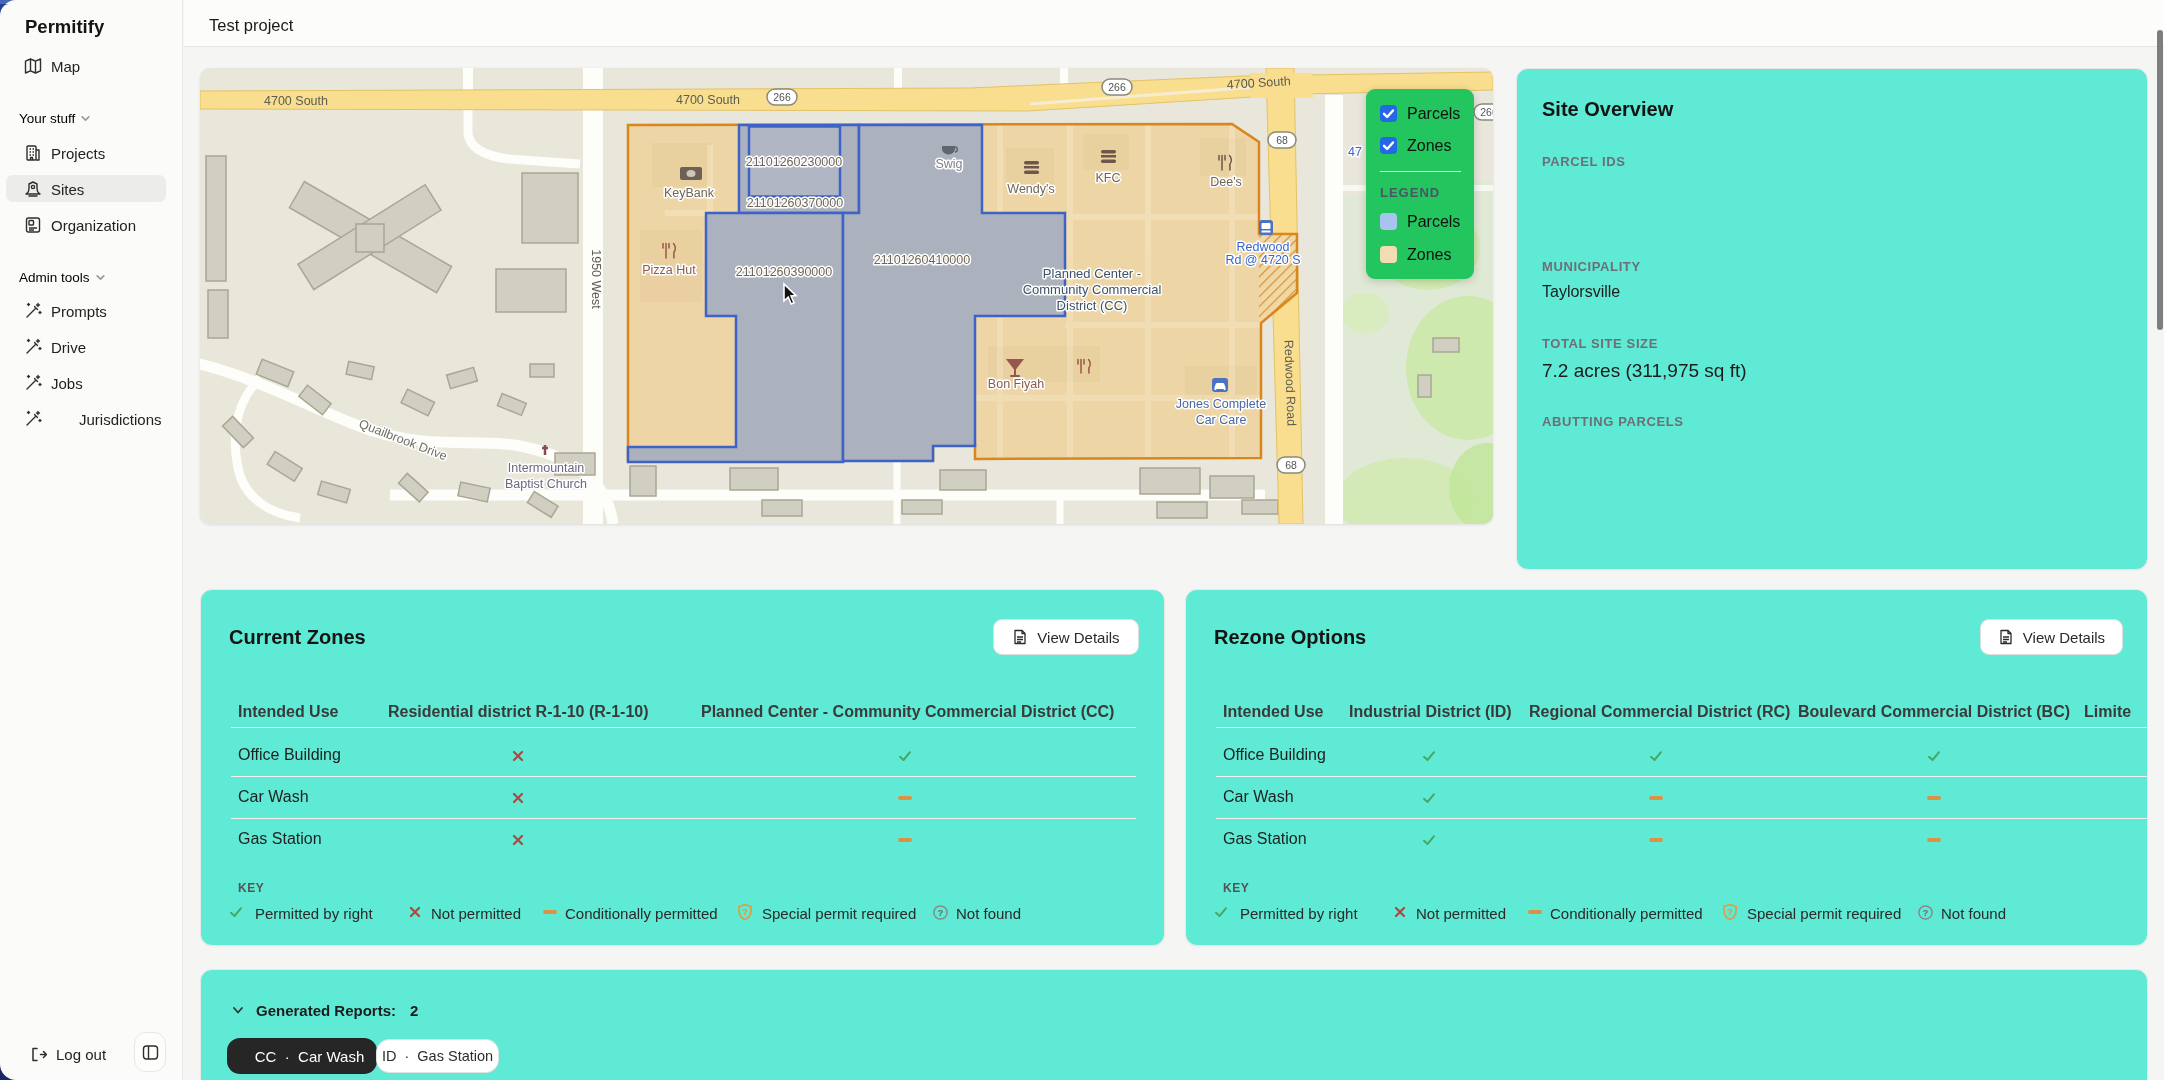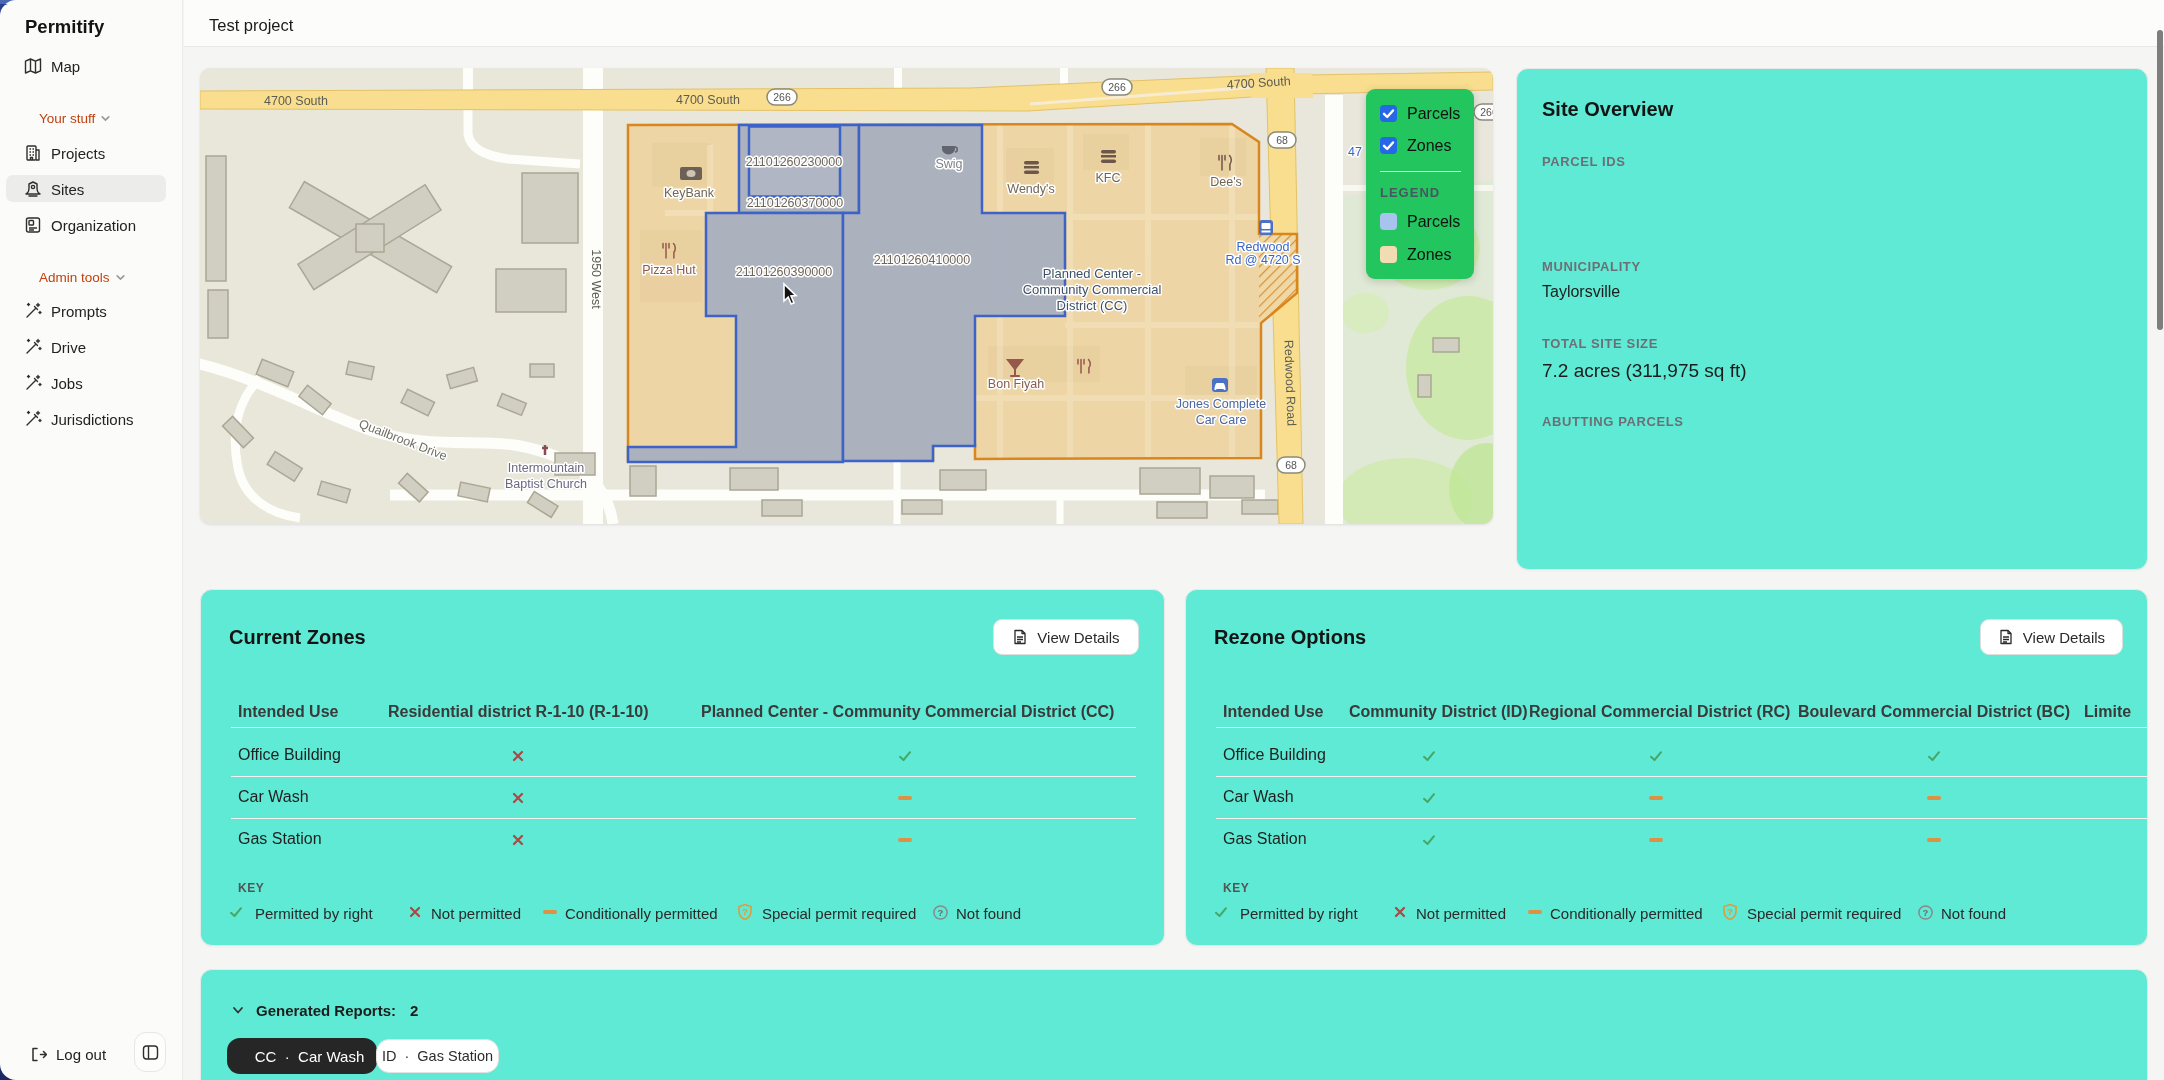--- a/index.html
+++ b/index.html
@@ -2,21 +2,21 @@
 <html><head>
 <meta charset="utf-8">
 <style>
 * { margin:0; padding:0; box-sizing:border-box; }
 html,body { width:2164px; height:1080px; overflow:hidden; }
 body { font-family:"Liberation Sans", sans-serif; background:#f5f5f3; position:relative; color:#1c1c1c; }
 #sidebar { position:absolute; left:0; top:0; width:183px; height:1080px; background:#fbfbfa; border-right:1px solid #ebebe9; }
 .brand { position:absolute; left:25px; top:16px; font-size:18.5px; font-weight:bold; color:#141414; }
 .navitem { position:absolute; left:0; height:28px; display:flex; align-items:center; font-size:15px; color:#222; }
 .navitem svg { margin-left:24px; margin-right:9px; flex:0 0 auto; }
-.nav-sec { position:absolute; left:19px; font-size:13.5px; color:#c2410c; display:flex; align-items:center; gap:5px;margin-left:20px; }
+.nav-sec { position:absolute; left:19px; font-size:13.5px; color:#000000; display:flex; align-items:center; gap:5px; }
 .hl { position:absolute; left:6px; width:160px; height:27px; background:#ececea; border-radius:7px; }
 #topbar { position:absolute; left:184px; top:0; width:1980px; height:47px; background:#fcfcfb; border-bottom:1px solid #e8e8e6; }
 #topbar .t { position:absolute; left:25px; top:16px; font-size:16.5px; color:#1a1a1a; }
 .card { position:absolute; background:#5eead4; border:1px solid #e9e9e7; border-radius:12px; box-shadow:0 1px 2px rgba(0,0,0,0.03); }
 .cardtitle { font-size:20px; font-weight:bold; color:#141414; }
 .seclabel { font-size:13px; font-weight:bold; letter-spacing:0.6px; color:#6c7076; }
 .viewbtn { position:absolute; height:36px; background:#fff; border:1px solid #dededc; border-radius:9px; display:flex; align-items:center; justify-content:center; gap:9px; font-size:15px; color:#2a2a2a; }
 .thead { font-size:16px; white-space:nowrap; color:#3a3a3a; font-weight:bold; }
 .trow { font-size:16px; color:#1f1f1f; }
 .sep { position:absolute; height:1px; background:#ececea; }
@@ -86,21 +86,21 @@
       </svg>
     <span>Drive</span>
   </div>
   <div class="navitem" style="top:369px; width:183px;">
     <svg class="wand" width="18" height="18" viewBox="0 0 18 18" fill="none" stroke="#2e2e2e" stroke-width="1.4" stroke-linecap="round">
         <path d="M3 15 12 6M10.5 4.5l3 3"></path>
         <path d="M14 1.5v3M12.5 3h3M4.5 1.5v2M3.5 2.5h2M16 9.5v2M15 10.5h2"></path>
       </svg>
     <span>Jobs</span>
   </div>
-  <div class="navitem" style="top:405px; width:183px;">
+  <div class="navitem" style="top:405px; width:183px;gap:28px;">
     <svg class="wand" width="18" height="18" viewBox="0 0 18 18" fill="none" stroke="#2e2e2e" stroke-width="1.4" stroke-linecap="round">
         <path d="M3 15 12 6M10.5 4.5l3 3"></path>
         <path d="M14 1.5v3M12.5 3h3M4.5 1.5v2M3.5 2.5h2M16 9.5v2M15 10.5h2"></path>
       </svg>
     <span>Jurisdictions</span>
   </div>
   <div class="navitem" style="top:1040px; left:6px;">
     <svg width="17" height="17" viewBox="0 0 17 17" fill="none" stroke="#2e2e2e" stroke-width="1.5" stroke-linecap="round" stroke-linejoin="round">
         <path d="M7 2.5H3v12h4"></path>
         <path d="M10.5 8.5H16M13.5 5.5l3 3-3 3"></path>
@@ -445,21 +445,21 @@
   <div class="abs cardtitle" style="left:28px; top:36px;">Rezone Options</div>
   <div class="viewbtn" style="left:794px; top:29px; width:143px;">
     <svg width="16" height="16" viewBox="0 0 16 16" fill="none" stroke="#2a2a2a" stroke-width="1.3" stroke-linejoin="round">
         <path d="M3 1.5h7l3 3V14.5H3z"></path>
         <path d="M10 1.5v3h3"></path>
         <path d="M5 8h6M5 10.5h6M5 13h4"></path>
       </svg>
     View Details
   </div>
   <div class="abs thead" style="left:37px; top:113px;">Intended Use</div>
-  <div class="abs thead" style="left:163px; top:113px; width:160px; text-align:center;">Community District (ID)</div>
+  <div class="abs thead" style="left:163px; top:113px; width:160px; text-align:center;">Industrial District (ID)</div>
   <div class="abs thead" style="left:343px; top:113px; width:255px; text-align:center;">Regional Commercial District (RC)</div>
   <div class="abs thead" style="left:603px; top:113px; width:290px; text-align:center;">Boulevard Commercial District (BC)</div>
   <div class="abs thead" style="left:898px; top:113px;">Limite</div>
   <div class="sep" style="left:30px; top:137px; width:933px;"></div>
   <div class="abs trow" style="left:37px; top:156px;">Office Building</div>
   <div class="sep" style="left:30px; top:186px; width:933px; background:#f1f1ef;"></div>
   <div class="abs trow" style="left:37px; top:198px;">Car Wash</div>
   <div class="sep" style="left:30px; top:228px; width:933px; background:#f1f1ef;"></div>
   <div class="abs trow" style="left:37px; top:240px;">Gas Station</div>
   <svg class="abs" style="left:235px; top:158px;" width="16" height="16" viewBox="0 0 16 16">

